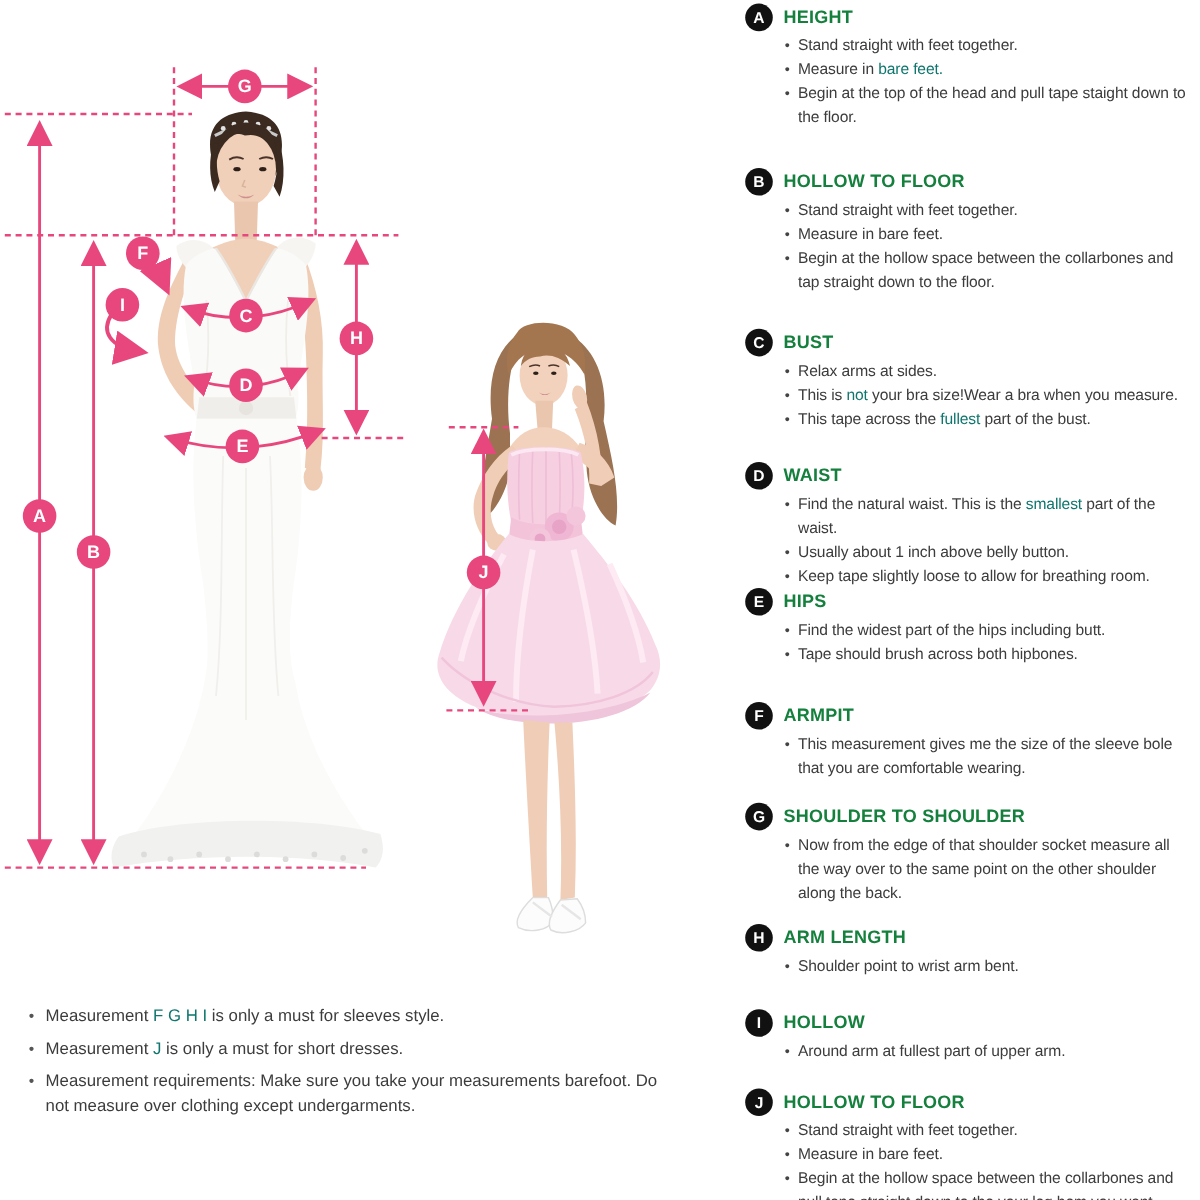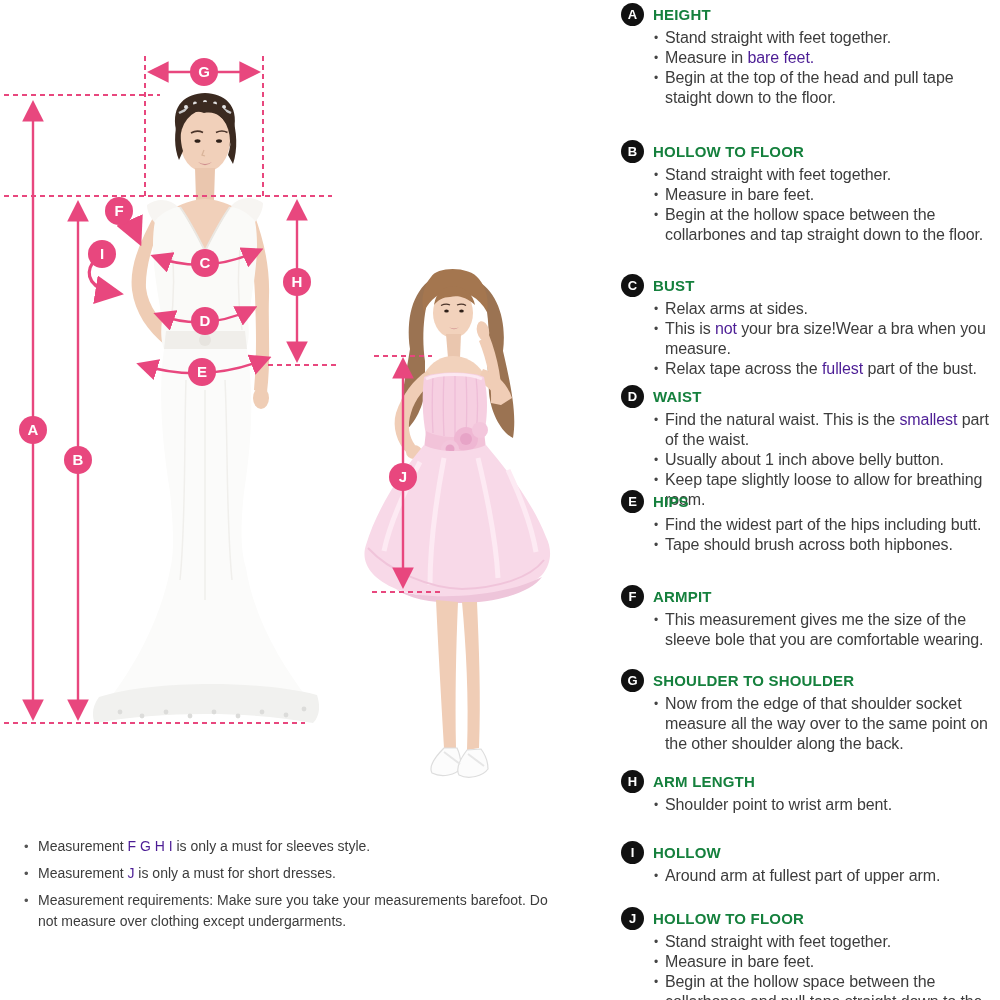--- a/index.html
+++ b/index.html
@@ -13,21 +13,21 @@
   .diagram-wrap{position:absolute;left:0;top:0;width:620px;height:830px;}
   .diagram-wrap svg{display:block;}
 
   
   .notes{position:absolute;left:24px;top:836px;width:545px;}
   .note-line{
     position:relative;padding-left:14px;margin:0 0 6px 0;
     font-size:14px;line-height:21px;color:#3c3c3c;
   }
   .note-line::before{content:"•";position:absolute;left:0;top:0;color:#555;font-size:13px;}
-  .pink-text{color:#4c1d95;margin-top:32px;}
+  .pink-text{color:#0f766e;margin-top:32px;}
 
   
   .guide-col{position:absolute;left:621px;top:0;width:372px;height:1000px;}
   .guide-item{position:absolute;left:0;width:370px;}
   .guide-col .guide-item:nth-child(1){top:2px;}
   .guide-col .guide-item:nth-child(2){top:139px;}
   .guide-col .guide-item:nth-child(3){top:273px;}
   .guide-col .guide-item:nth-child(4){top:384px;}
   .guide-col .guide-item:nth-child(5){top:489px;}
   .guide-col .guide-item:nth-child(6){top:584px;}
@@ -38,21 +38,21 @@
   .guide-head{display:flex;align-items:center;gap:9px;height:24px;margin-bottom:2px;}
   .letter-badge{
     flex:0 0 auto;width:23px;height:23px;border-radius:50%;
     background:#111111;color:#ffffff;font-weight:bold;font-size:13px;
     display:flex;align-items:center;justify-content:center;
   }
   .guide-title{font-weight:bold;font-size:15px;color:#15803d;letter-spacing:.2px;}
   .guide-bullets{list-style:none;margin:2px 0 0 0;padding:0 0 0 33px;}
   .guide-bullets li{
     position:relative;padding-left:11px;
-    font-size:16px;line-height:20px;color:#3c3c3c;letter-spacing:-0.1px;
+    font-size:13px;line-height:20px;color:#3c3c3c;letter-spacing:-0.1px;
   }
   .guide-bullets li::before{content:"•";position:absolute;left:0;top:0;color:#444;font-size:12px;}
 </style>
 </head>
 <body>
 
 <div class="diagram-wrap">
   <svg width="620" height="830" viewBox="0 0 620 830" xmlns="http://www.w3.org/2000/svg">
     <defs>
       <marker id="ah" markerWidth="9" markerHeight="9" refX="6.5" refY="4.5" orient="auto-start-reverse">
@@ -269,21 +269,21 @@
   </div>
 
   <div class="guide-item">
     <div class="guide-head">
       <span class="letter-badge">C</span>
       <span class="guide-title">BUST</span>
     </div>
     <ul class="guide-bullets">
         <li><span>Relax arms at sides.</span></li>
         <li><span>This is </span><span class="pink-text">not</span><span> your bra size!Wear a bra when you measure.</span></li>
-        <li><span>Relax tape across the </span><span class="pink-text">fullest</span><span> part of the bust.</span></li>
+        <li><span>This tape across the </span><span class="pink-text">fullest</span><span> part of the bust.</span></li>
       </ul>
   </div>
 
   <div class="guide-item">
     <div class="guide-head">
       <span class="letter-badge">D</span>
       <span class="guide-title">WAIST</span>
     </div>
     <ul class="guide-bullets">
         <li><span>Find the natural waist. This is the </span><span class="pink-text">smallest</span><span> part of the waist.</span></li>

